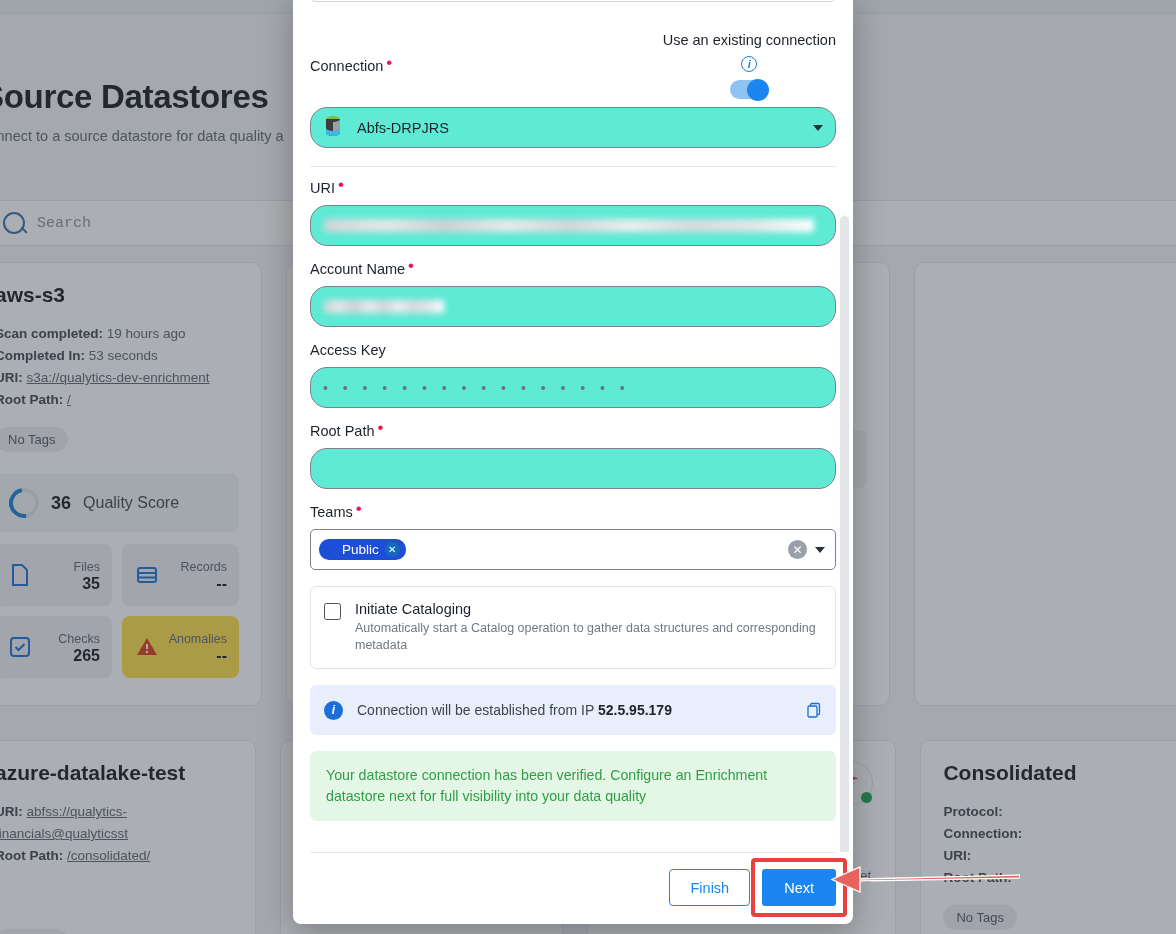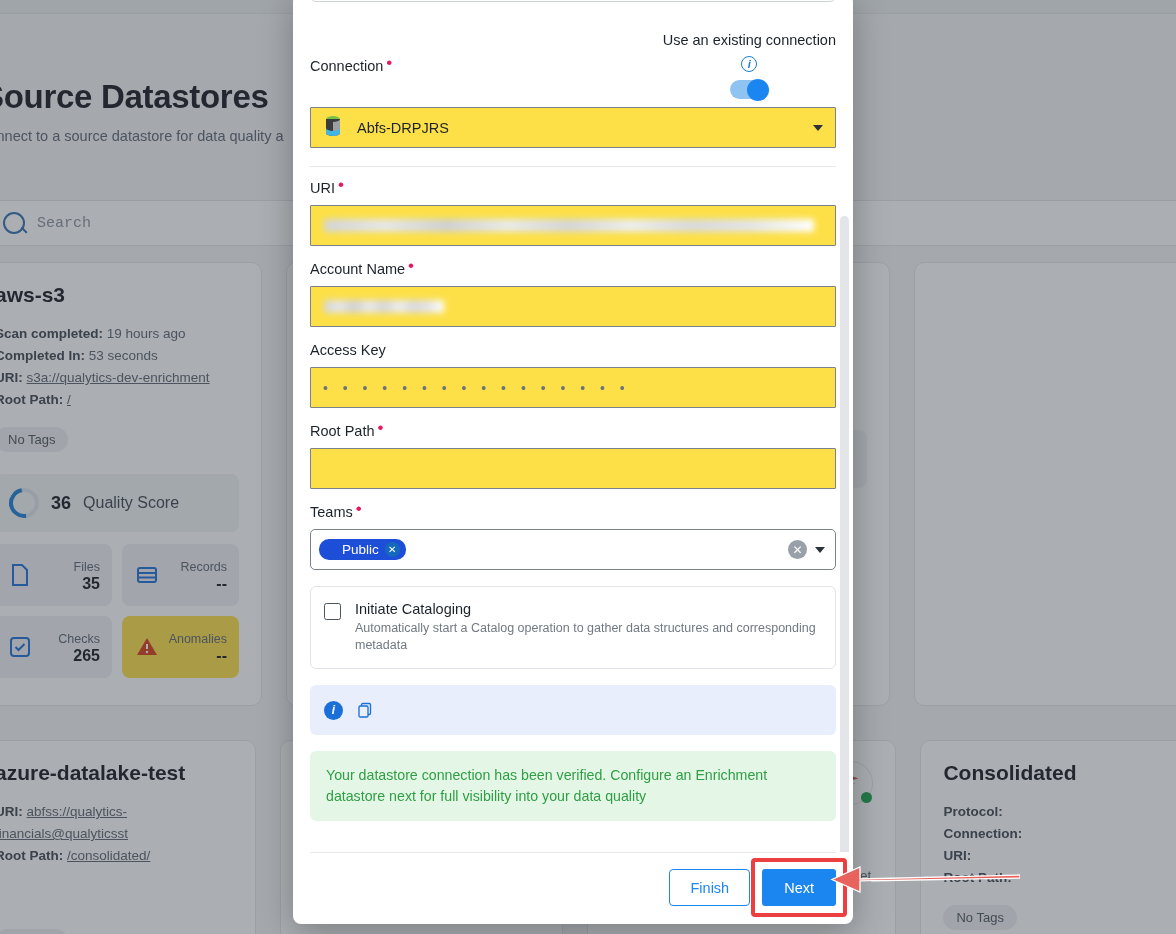--- a/index.html
+++ b/index.html
@@ -136,23 +136,23 @@
   }
   .switch {
     width: 38px; height: 19px; border-radius: 11px; background: #8ec3f2; position: relative;
   }
   .switch .knob {
     position: absolute; right: -1px; top: -1.5px; width: 22px; height: 22px;
     border-radius: 50%; background: #1b86f0;
   }
 
   .select, .input {
-    width: 100%; height: 41px; border: 1px solid #7b828b; border-radius: 1px;
+    width: 100%; height: 41px; border: 1px solid #7b828b; border-radius: 17px;
     margin-top: 8px; display: flex; align-items: center; padding: 0 12px;
-    font-size: 14.5px; color: #1d232b; background: #fde047;
+    font-size: 14.5px; color: #1d232b; background: #5eead4;
   }
   .select { justify-content: space-between; }
   .select .left { display: flex; align-items: center; gap: 14px; }
   .caret {
     width: 0; height: 0; border-left: 5.5px solid transparent; border-right: 5.5px solid transparent;
     border-top: 6.5px solid #2b323a;
   }
   .divider { height: 1px; background: #e6e8ec; margin: 18px 0 4px; }
 
   .blurred {
@@ -601,20 +601,24 @@
         <span class="cbox"></span>
         <span>
           <div class="cb-title">Initiate Cataloging</div>
           <div class="cb-desc">Automatically start a Catalog operation to gather data structures and corresponding metadata</div>
         </span>
       </div>
 
       
       <div class="ip-banner">
         <span class="ip-i">i</span>
+        <span class="ip-txt">
+          <span>Connection will be established from IP</span>
+          <b>52.5.95.179</b>
+        </span>
         <span class="copy-ic">
           <svg viewBox="0 0 16 16">
               <rect x="4.5" y="1.5" width="9" height="11" rx="1.2" fill="none" stroke="#1b6fd8" stroke-width="1.3"></rect>
               <rect x="2" y="4" width="9" height="11" rx="1.2" fill="#e8eefc" stroke="#1b6fd8" stroke-width="1.3"></rect>
             </svg>
         </span>
       </div>
 
 
       <div class="ok-banner">Your datastore connection has been verified. Configure an Enrichment datastore next for full visibility into your data quality</div>

